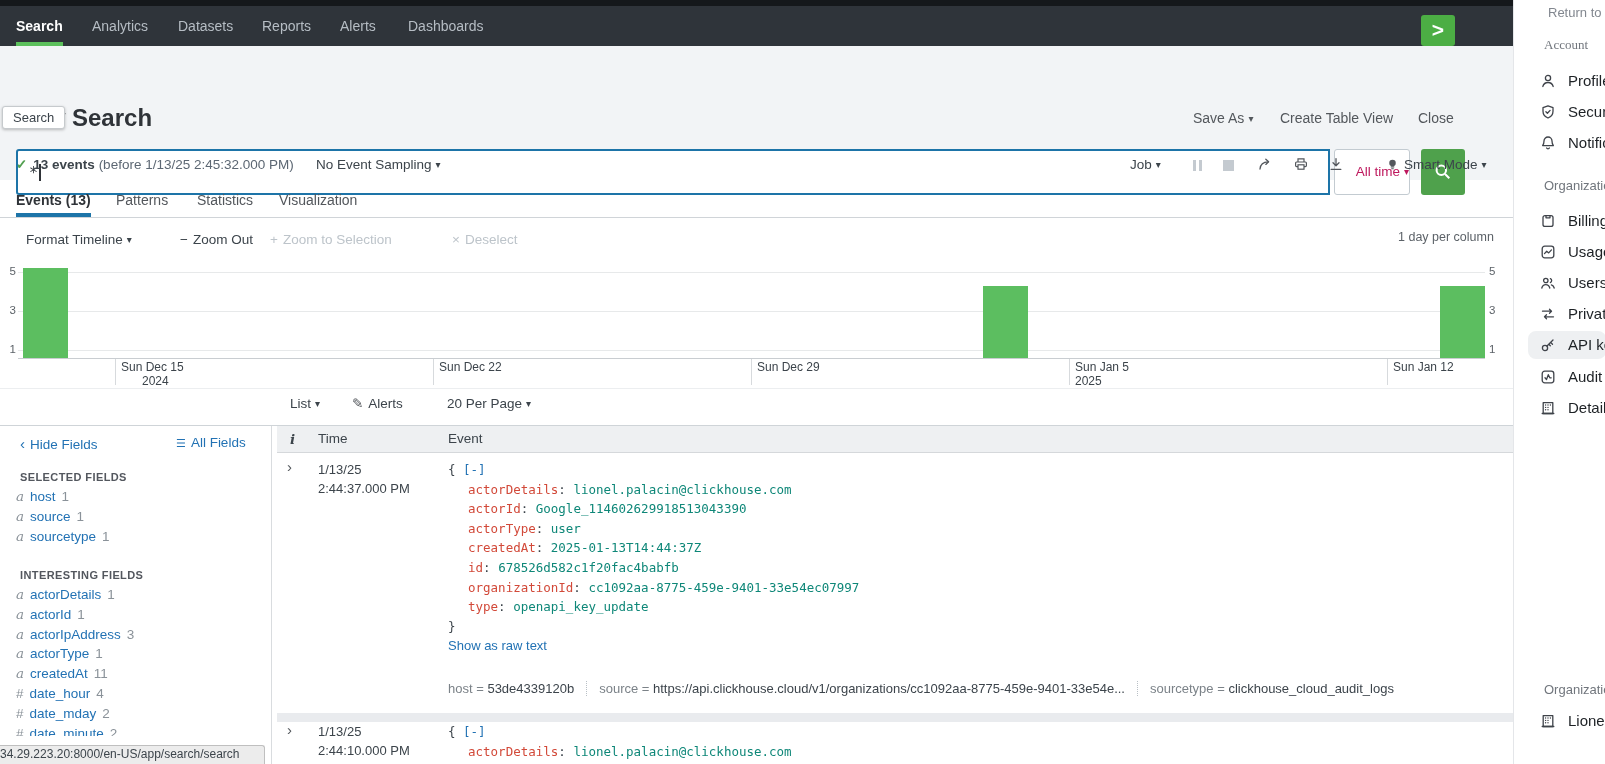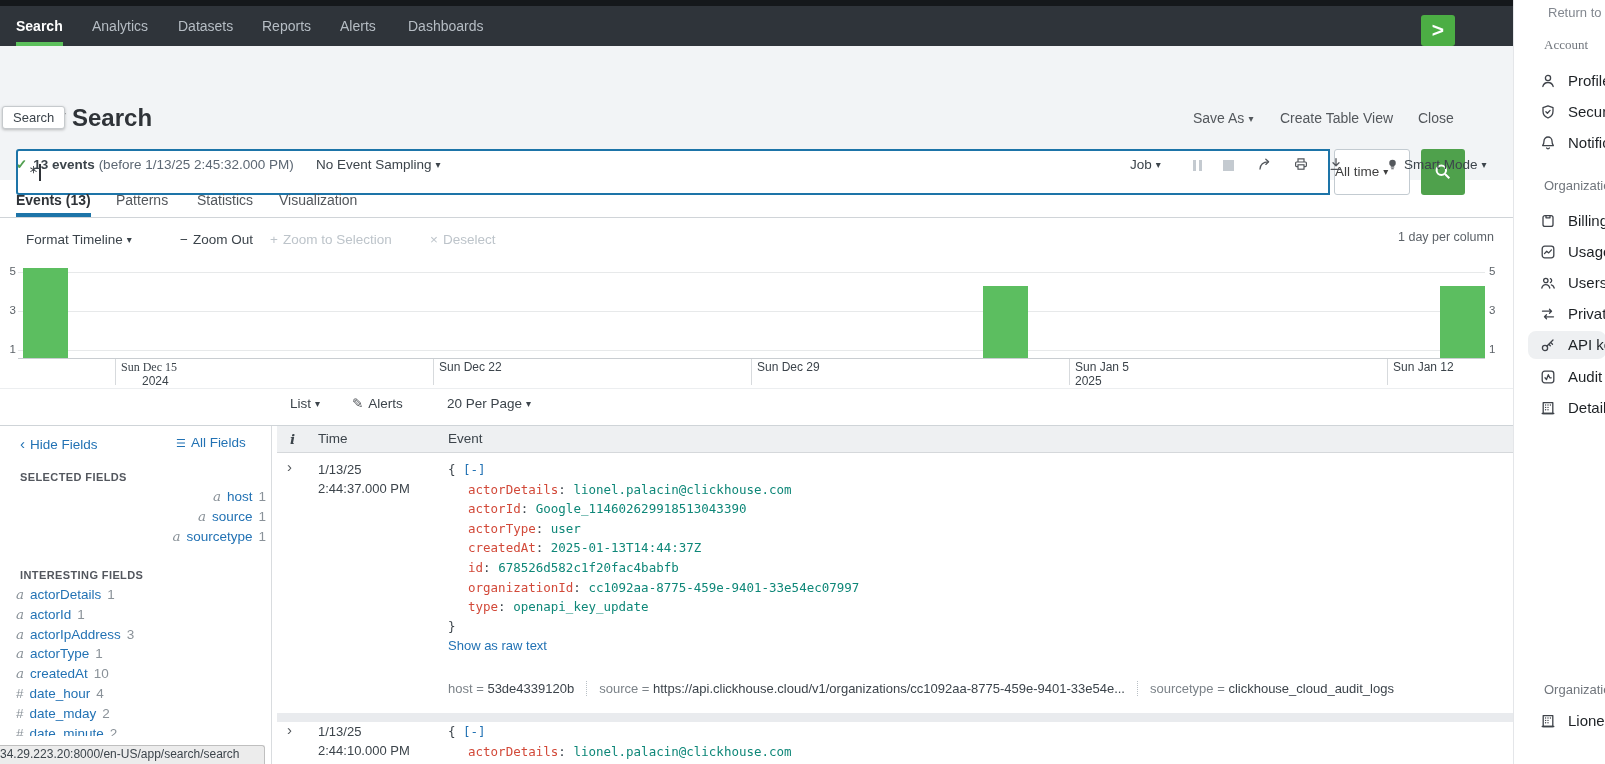--- a/index.html
+++ b/index.html
@@ -19,21 +19,21 @@
   .page-title{position:absolute;left:16px;top:58px;font-size:24px;font-weight:bold;color:#2f3338;}
   .tooltip{position:absolute;left:2px;top:60px;background:#fff;border:1px solid #c6cacd;border-radius:3px;
            box-shadow:0 1px 3px rgba(0,0,0,.25);padding:3px 10px;font-size:13px;color:#3c444b;z-index:5;}
   .hdr-action{position:absolute;top:64px;font-size:14px;color:#53575c;cursor:pointer;}
   .caret::after{content:"▾";font-size:10px;margin-left:4px;position:relative;top:-1px;}
   .searchbox{position:absolute;left:16px;top:103px;width:1314px;height:46px;box-sizing:border-box;
              background:#fff;border:2px solid #1d74a8;border-radius:3px 0 0 3px;}
   .searchbox .q{position:absolute;left:11px;top:13px;font-family:"DejaVu Sans Mono",monospace;font-size:15px;color:#33393f;}
   .cursor{display:inline-block;width:1.5px;height:17px;background:#2f3338;vertical-align:-3px;margin-left:1px;}
   .alltime{position:absolute;left:1334px;top:103px;width:76px;height:46px;box-sizing:border-box;background:#fff;
-           border:1px solid #c3cbd1;border-radius:3px;font-size:13.5px;color:#404040;text-align:left;line-height:44px;cursor:pointer;}
+           border:1px solid #c3cbd1;border-radius:3px;font-size:13.5px;color:#be185d;text-align:right;line-height:44px;cursor:pointer;}
   .searchbtn{position:absolute;left:1421px;top:103px;width:44px;height:46px;background:#4fa14c;border-radius:3px;cursor:pointer;}
   .searchbtn svg{position:absolute;left:13px;top:14px;}
 
   
   .inforow{position:absolute;top:152px;height:26px;line-height:26px;font-size:13.5px;color:#3c444b;}
   .okcheck{color:#53a051;font-weight:bold;margin-right:6px;}
   .bold{font-weight:bold;}
   .muted{color:#5c6773;}
   .jicon{position:absolute;top:156px;width:16px;height:16px;}
   .pausebars{position:absolute;top:160px;width:3px;height:11px;background:#c4cad0;box-shadow:6px 0 0 #c4cad0;}
@@ -179,35 +179,35 @@
     <div class="tabs">
       <div class="tab active" style="left:16px;">Events (13)</div>
       <div class="tab" style="left:116px;">Patterns</div>
       <div class="tab" style="left:197px;">Statistics</div>
       <div class="tab" style="left:279px;">Visualization</div>
     </div>
 
     <div class="tl-ctrl caret" style="left:26px;">Format Timeline</div>
     <div class="tl-ctrl pre-minus" style="left:180px;">Zoom Out</div>
     <div class="tl-ctrl disabled pre-plus" style="left:270px;">Zoom to Selection</div>
-    <div class="tl-ctrl disabled pre-x" style="left:430px;">Deselect</div>
+    <div class="tl-ctrl disabled pre-x" style="left:452px;">Deselect</div>
     <div class="scale-note">1 day per column</div>
 
     <div id="plot">
         <div class="gridline" style="top: 92px;"></div>
         <div class="gridline" style="top: 53px;"></div>
         <div class="gridline" style="top: 14px;"></div>
         <div class="tbar" style="left: 5px; top: 10px; height: 90px; background: rgb(92, 190, 96);"></div>
         <div class="tbar" style="left: 965px; top: 28px; height: 72px; background: rgb(92, 190, 96);"></div>
         <div class="tbar" style="left: 1422px; top: 28px; height: 72px; background: rgb(92, 190, 96);"></div>
       </div>
     <div id="ylabels"></div>
     <div id="xticks">
         <div class="xtickline" style="left: 97px;"></div>
-        <div class="xlab" style="left: 103px; top: 1px; font-family: Liberation Serif, serif;">Sun Dec 15</div>
+        <div class="xlab" style="left: 103px; top: 1px;">Sun Dec 15</div>
         <div class="xlab" style="left: 103px; top: 15px; margin-left: 21px;">2024</div>
         <div class="xtickline" style="left: 415px;"></div>
         <div class="xlab" style="left: 421px; top: 1px;">Sun Dec 22</div>
         <div class="xtickline" style="left: 733px;"></div>
         <div class="xlab" style="left: 739px; top: 1px;">Sun Dec 29</div>
         <div class="xtickline" style="left: 1051px;"></div>
         <div class="xlab" style="left: 1057px; top: 1px;">Sun Jan 5</div>
         <div class="xlab" style="left: 1057px; top: 15px;">2025</div>
         <div class="xtickline" style="left: 1369px;"></div>
         <div class="xlab" style="left: 1375px; top: 1px;">Sun Jan 12</div>
@@ -217,32 +217,32 @@
     <div class="res-ctrl caret" style="left:290px;">List</div>
     <div class="res-ctrl" style="left:352px;"><span class="pencil">✎</span><span>Alerts</span></div>
     <div class="res-ctrl caret" style="left:447px;">20 Per Page</div>
 
     <div class="mainline"></div>
 
     <div class="fields">
       <div class="flink pre-chevl" style="left:20px;top:9px;">Hide Fields</div>
       <div class="flink" style="left:176px;top:9px;"><span class="listglyph">☰</span><span>All Fields</span></div>
       <div class="fsec" style="top:45px;">SELECTED FIELDS</div>
-      <div class="fl" id="fl-selected" style="top:61px;text-align:right;">
+      <div class="fl" id="fl-selected" style="top:61px;">
           <div class="frow"><span class="ft a">a</span><span class="fname">host</span><span class="fcount">1</span></div>
           <div class="frow"><span class="ft a">a</span><span class="fname">source</span><span class="fcount">1</span></div>
           <div class="frow"><span class="ft a">a</span><span class="fname">sourcetype</span><span class="fcount">1</span></div>
         </div>
       <div class="fsec" style="top:143px;">INTERESTING FIELDS</div>
       <div class="fl" id="fl-interesting" style="top:159px;height:151px;overflow:hidden;">
           <div class="frow"><span class="ft a">a</span><span class="fname">actorDetails</span><span class="fcount">1</span></div>
           <div class="frow"><span class="ft a">a</span><span class="fname">actorId</span><span class="fcount">1</span></div>
           <div class="frow"><span class="ft a">a</span><span class="fname">actorIpAddress</span><span class="fcount">3</span></div>
           <div class="frow"><span class="ft a">a</span><span class="fname">actorType</span><span class="fcount">1</span></div>
-          <div class="frow"><span class="ft a">a</span><span class="fname">createdAt</span><span class="fcount">10</span></div>
+          <div class="frow"><span class="ft a">a</span><span class="fname">createdAt</span><span class="fcount">11</span></div>
           <div class="frow"><span class="ft">#</span><span class="fname">date_hour</span><span class="fcount">4</span></div>
           <div class="frow"><span class="ft">#</span><span class="fname">date_mday</span><span class="fcount">2</span></div>
           <div class="frow"><span class="ft">#</span><span class="fname">date_minute</span><span class="fcount">2</span></div>
         </div>
     </div>
 
     <div class="thead">
       <div class="th i" style="left:13px;">i</div>
       <div class="th" style="left:41px;">Time</div>
       <div class="th" style="left:171px;">Event</div>

